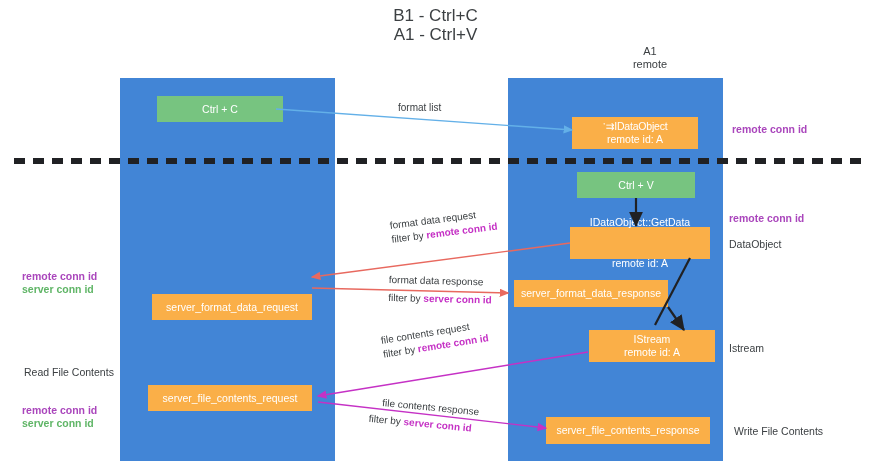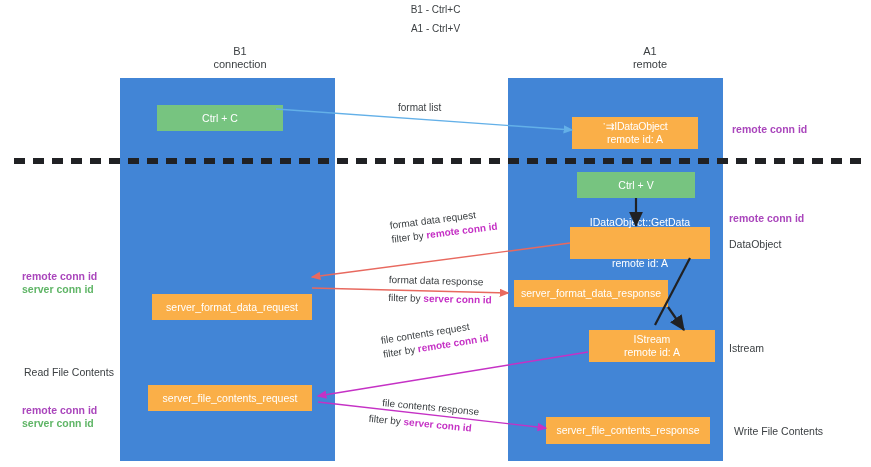--- a/index.html
+++ b/index.html
@@ -15,24 +15,24 @@
     position: relative;
     width: 871px;
     height: 467px;
     overflow: hidden;
     background: #ffffff;
   }
   .abs { position: absolute; }
 
   
   #title {
-    left: 0; top: 0;
+    left: 0; top: 6px;
     width: 871px;
     text-align: center;
-    font-size: 10px;
+    font-size: 17px;
     line-height: 19px;
     color: #3c4043;
     white-space: pre-line;
   }
 
   
   .col-head {
     font-size: 11px;
     line-height: 13px;
     color: #3c4043;
@@ -105,22 +105,20 @@
   }
 </style>
 </head>
 <body>
 
 <div id="canvas">
 
   <div class="abs" id="title">B1 - Ctrl+C
 A1 - Ctrl+V</div>
 
-  <div class="abs col-head" id="head-b1">B1
-connection</div>
   <div class="abs col-head" id="head-a1">A1
 remote</div>
 
   <div class="abs lane" id="lane-b1"></div>
   <div class="abs lane" id="lane-a1"></div>
 
   <svg class="abs" id="wires" viewBox="0 0 871 467">
     <defs>
       <marker id="ah-blue" markerWidth="7" markerHeight="7" refX="6" refY="3" orient="auto">
         <path d="M0,0 L7,3 L0,6 z" fill="#63b0e8"></path>
@@ -150,21 +148,21 @@
 
     <line x1="588" y1="352" x2="318" y2="396" stroke="#c531c5" stroke-width="1.4" marker-end="url(#ah-mag)"></line>
 
     <line x1="318" y1="402" x2="546" y2="428" stroke="#c531c5" stroke-width="1.4" marker-end="url(#ah-mag)"></line>
   </svg>
 
   <svg class="abs" id="dash" viewBox="0 0 871 467">
     <line x1="14" y1="161" x2="862" y2="161" stroke="#202124" stroke-width="6" stroke-dasharray="11 8"></line>
   </svg>
 
-  <div class="abs node green" style="left:157px; top:96px; width:126px; height:26px;margin-top:9px;">
+  <div class="abs node green" style="left:157px; top:96px; width:126px; height:26px;">
     <span>Ctrl + C</span>
   </div>
 
   <div class="abs node orange" style="left:152px; top:267px; width:160px; height:26px;margin-top:27px;">
     <span>server_format_data_request</span>
   </div>
 
   <div class="abs node orange" style="left:148px; top:385px; width:164px; height:26px;">
     <span>server_file_contents_request</span>
   </div>

